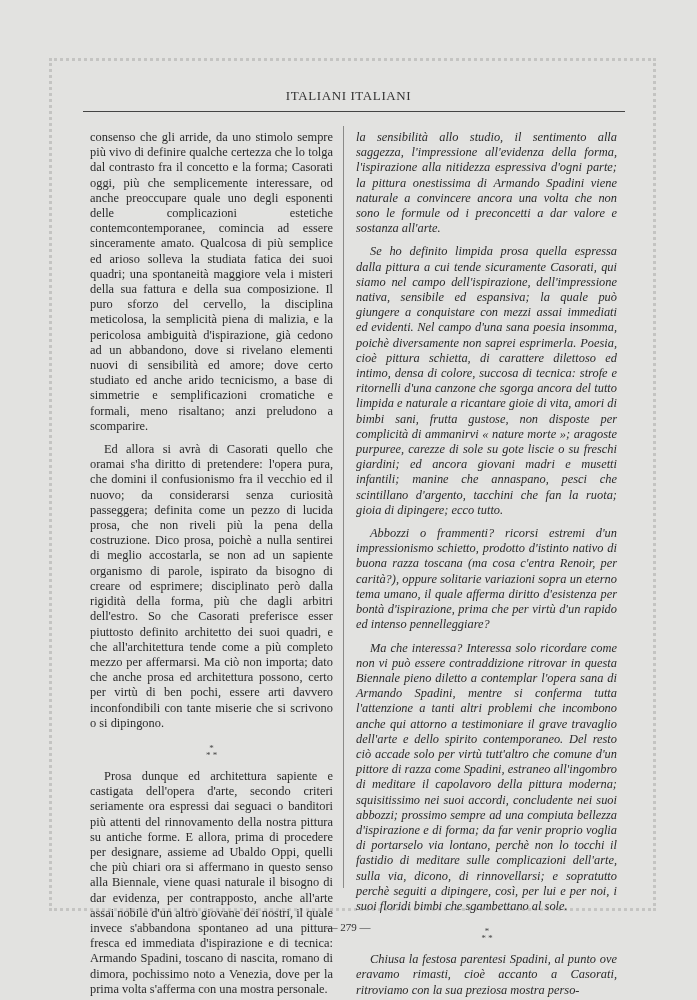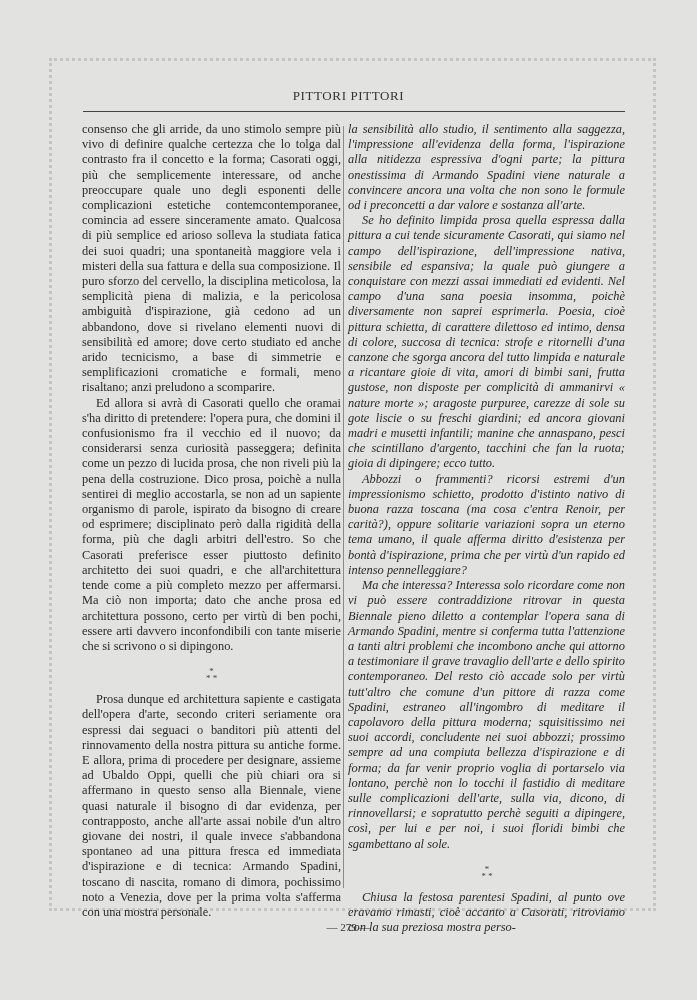--- a/index.html
+++ b/index.html
@@ -51,21 +51,21 @@
     hyphens: manual;
   }
   .col-left { left: 0; }
   .col-right { left: 266px; width: 277px; font-style: italic; }
   .col-divider {
     position: absolute;
     left: 261px; top: 4px;
     width: 0; height: 762px;
     border-left: 1px solid #8a8a88;
   }
-  .col p { margin: 0; text-indent: 14px; }
+  .col p { margin: 8px; text-indent: 14px; }
   .col p.noindent { text-indent: 0; }
   .asterism {
     text-align: center;
     font-size: 9px;
     line-height: 7px;
     color: #444;
     margin: 14px 0 10px 0;
   }
   .asterism span { display: block; }
   .page-number {
@@ -75,21 +75,21 @@
     text-align: center;
     font-size: 11px;
     color: #333;
   }
 </style>
 </head>
 <body>
 
 <div class="frame"></div>
 
-<div class="running-head">PITTORI PITTORI</div>
+<div class="running-head">ITALIANI ITALIANI</div>
 <div class="head-rule"></div>
 
 <div class="columns">
   <div class="col col-left">
     <p class="noindent">consenso che gli arride, da uno stimolo sempre più vivo di definire qualche certezza che lo tolga dal contrasto fra il concetto e la forma; Casorati oggi, più che semplicemente interessare, od anche preoccupare quale uno degli esponenti delle complicazioni estetiche contemcontemporanee, comincia ad essere sinceramente amato. Qualcosa di più semplice ed arioso solleva la studiata fatica dei suoi quadri; una spontaneità maggiore vela i misteri della sua fattura e della sua composizione. Il puro sforzo del cervello, la disciplina meticolosa, la semplicità piena di malizia, e la pericolosa ambiguità d'ispirazione, già cedono ad un abbandono, dove si rivelano elementi nuovi di sensibilità ed amore; dove certo studiato ed anche arido tecnicismo, a base di simmetrie e semplificazioni cromatiche e formali, meno risaltano; anzi preludono a scomparire.</p>
     <p>Ed allora si avrà di Casorati quello che oramai s'ha diritto di pretendere: l'opera pura, che domini il confusionismo fra il vecchio ed il nuovo; da considerarsi senza curiosità passeggera; definita come un pezzo di lucida prosa, che non riveli più la pena della costruzione. Dico prosa, poichè a nulla sentirei di meglio accostarla, se non ad un sapiente organismo di parole, ispirato da bisogno di creare od esprimere; disciplinato però dalla rigidità della forma, più che dagli arbitri dell'estro. So che Casorati preferisce esser piuttosto definito architetto dei suoi quadri, e che all'architettura tende come a più completo mezzo per affermarsi. Ma ciò non importa; dato che anche prosa ed architettura possono, certo per virtù di ben pochi, essere arti davvero inconfondibili con tante miserie che si scrivono o si dipingono.</p>
     <div class="asterism">
       <span>*</span>
       <span>* *</span>
     </div>

